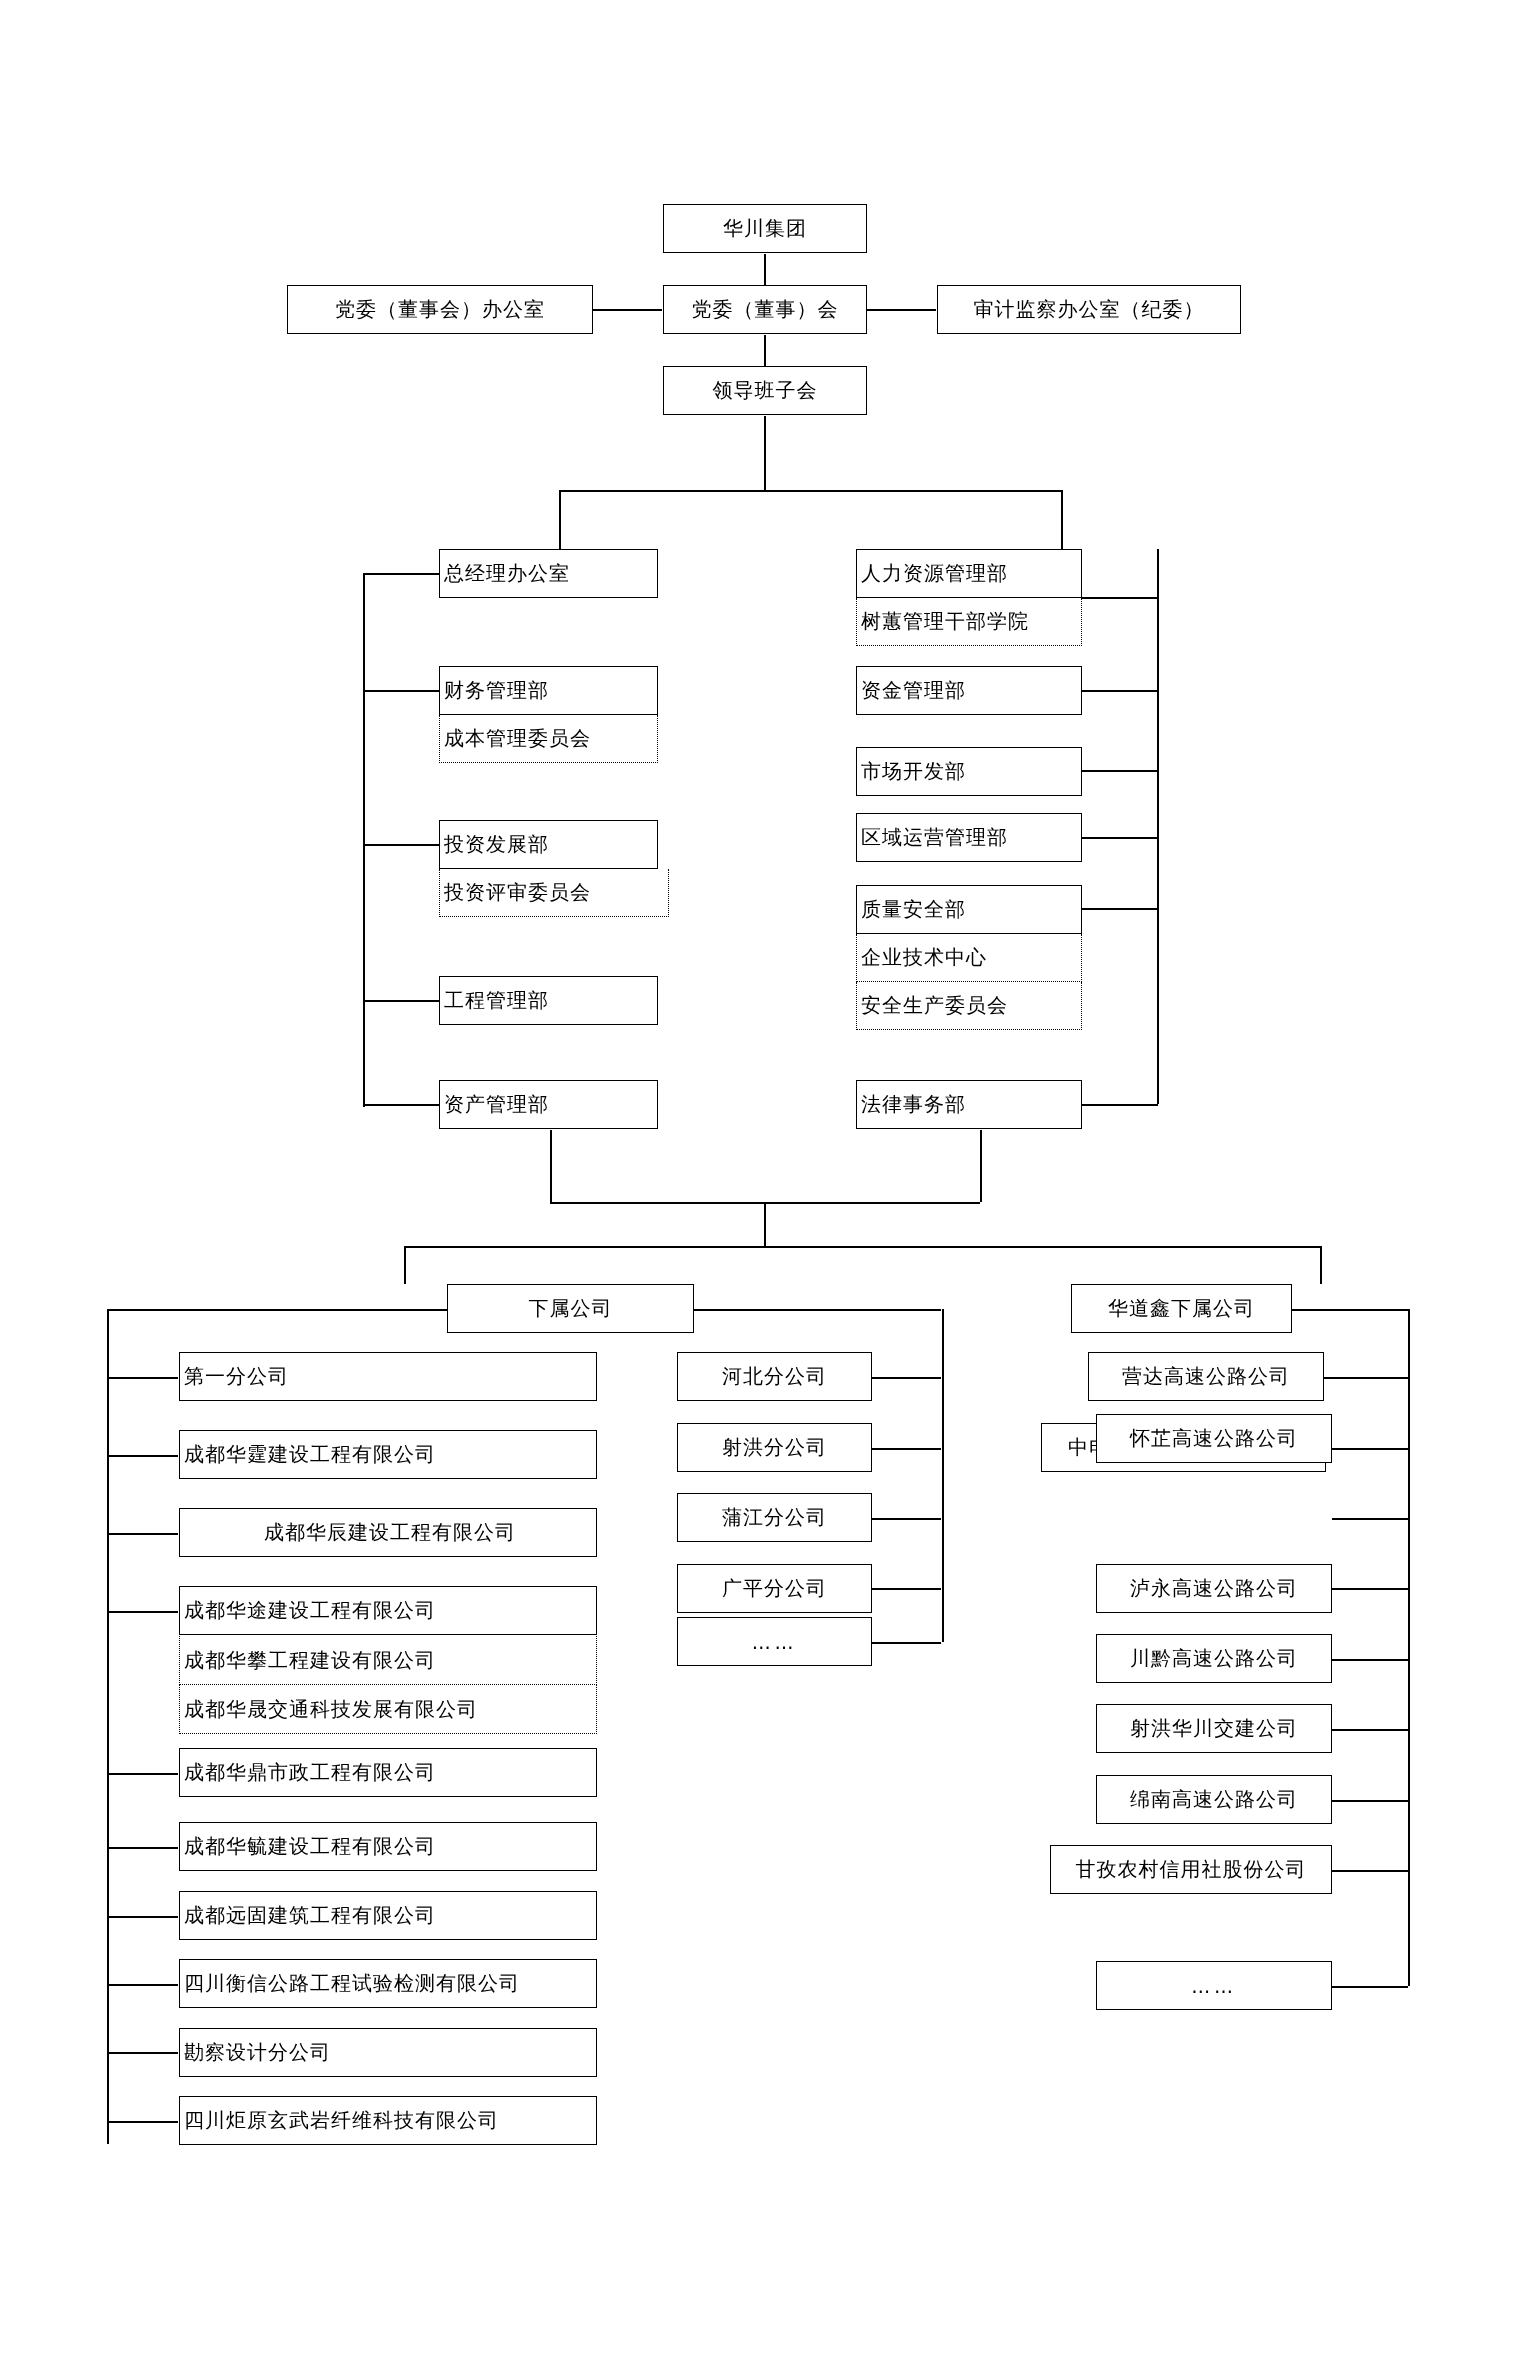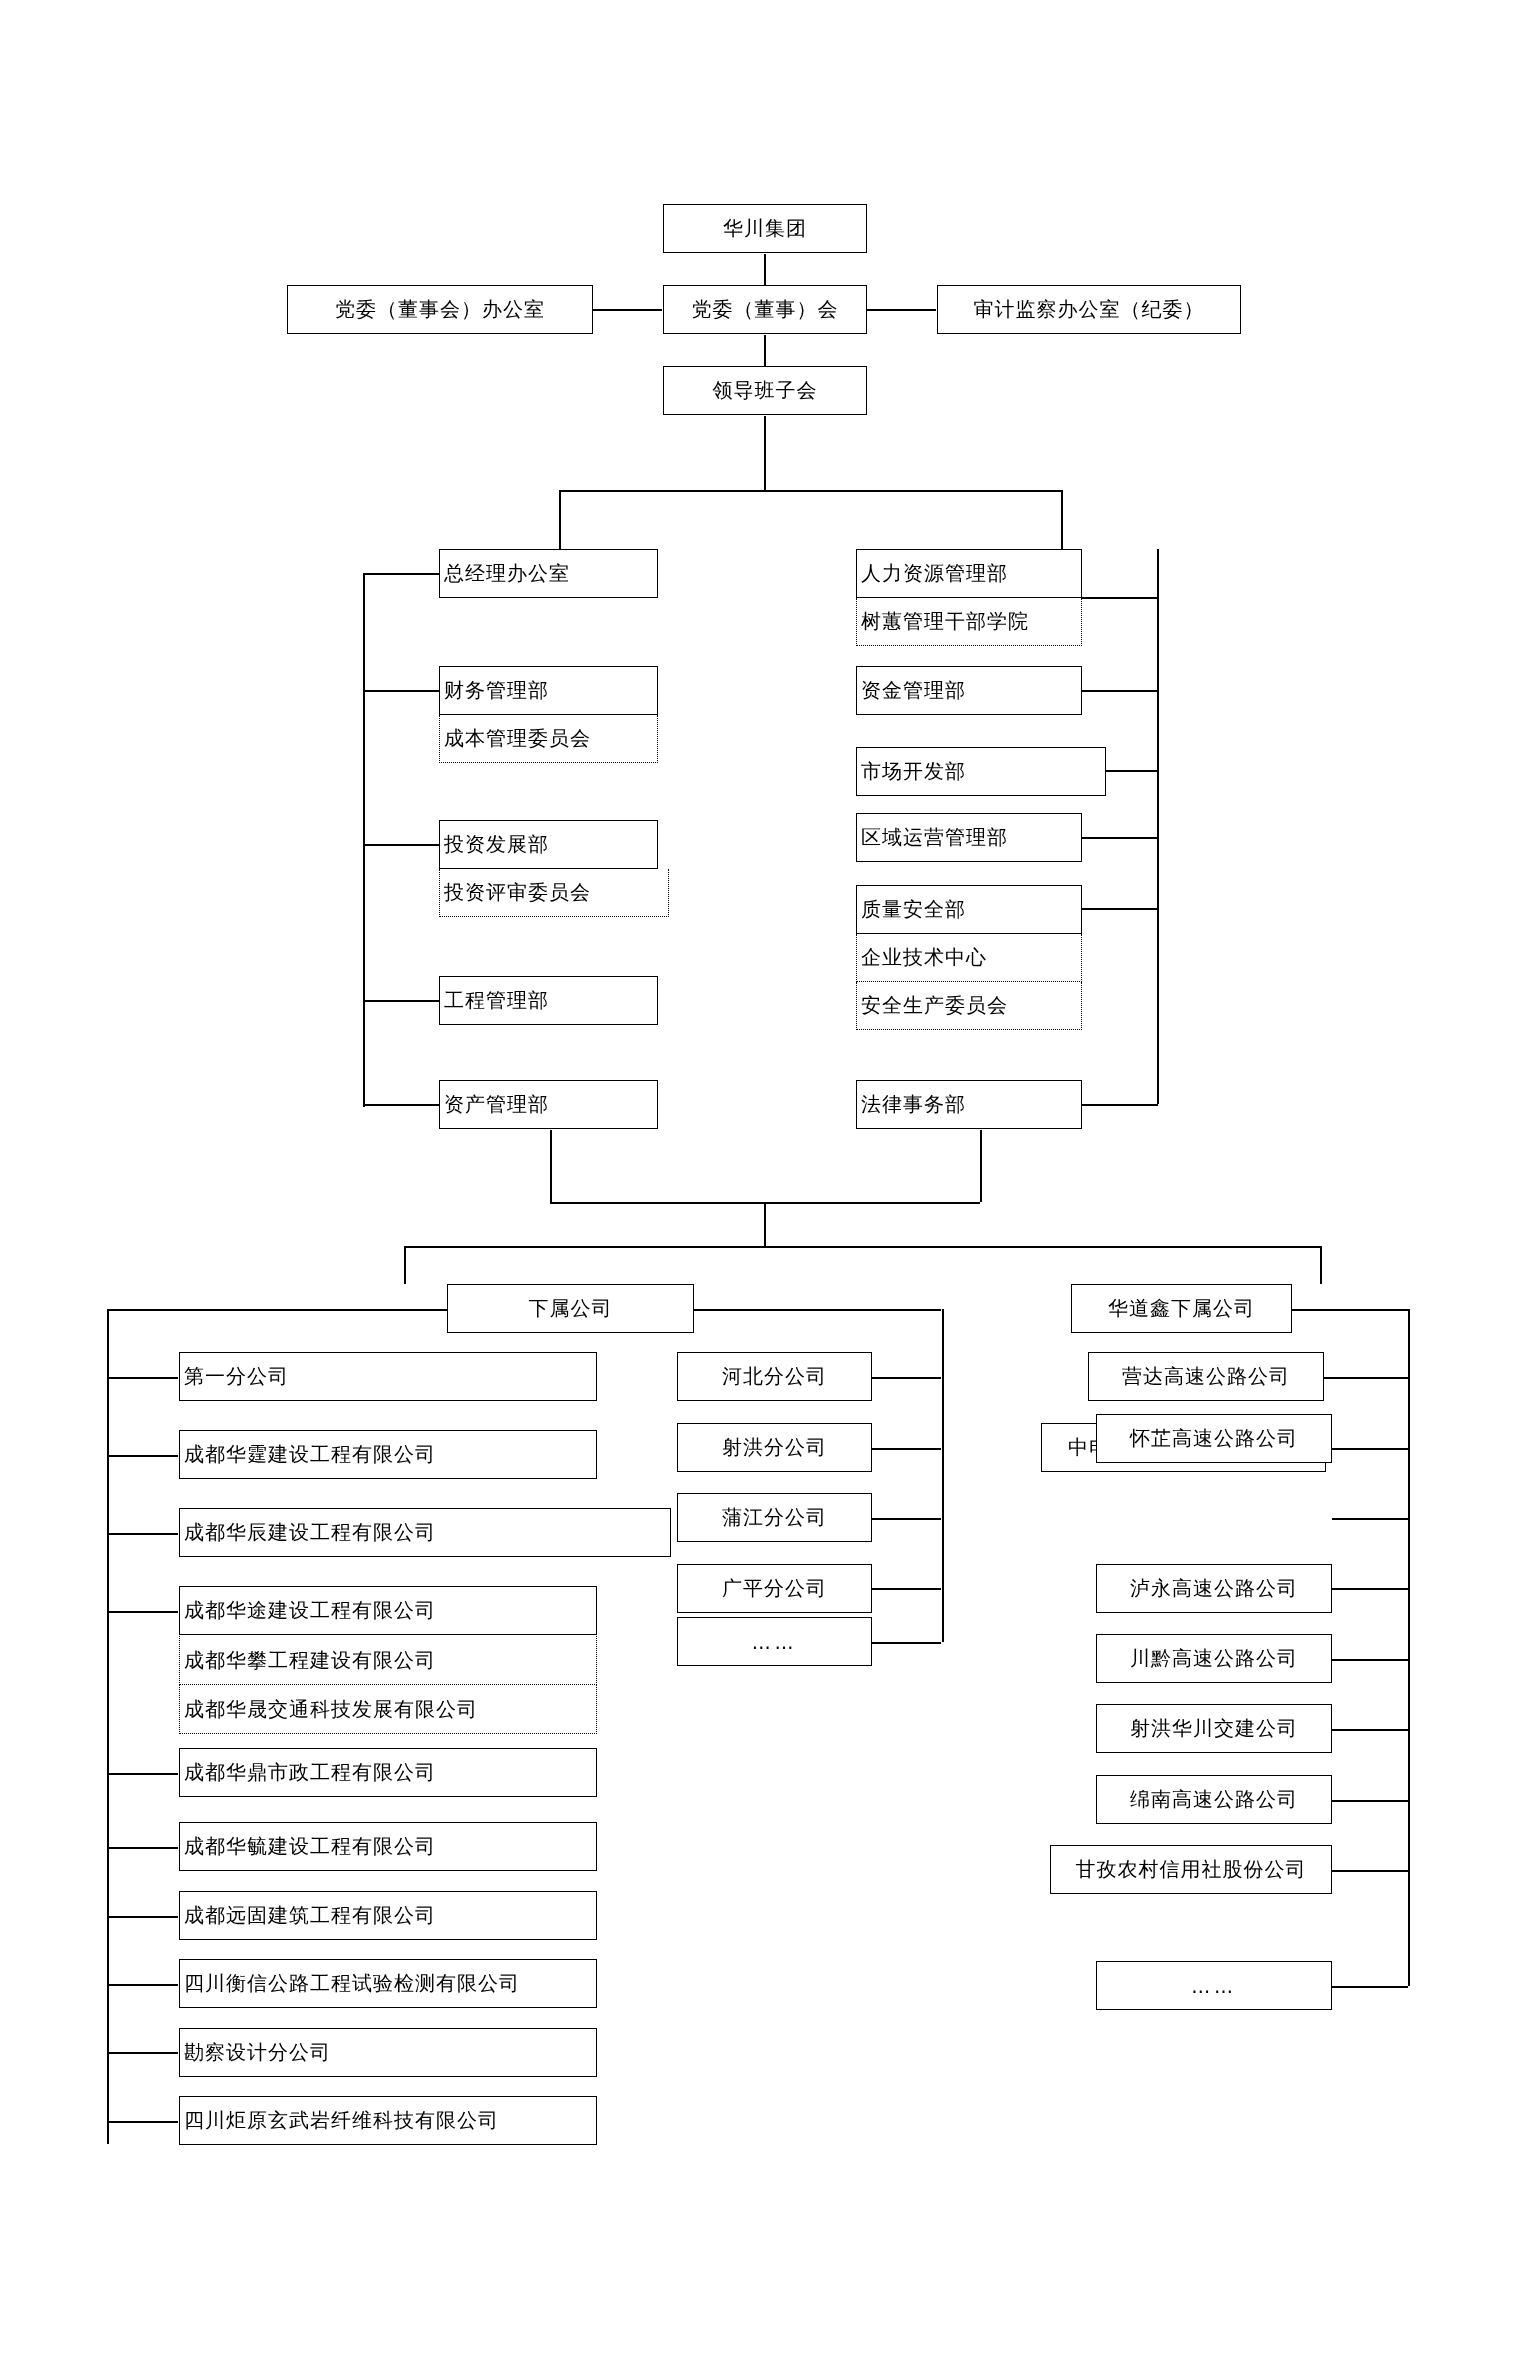--- a/index.html
+++ b/index.html
@@ -107,21 +107,21 @@
   <div class="box left dotted" style="left:856px;top:598px;width:226px;height:48px;">
     <span>树蕙管理干部学院</span>
   </div>
   <div class="line h" style="left:1082px;top:597px;width:76px;"></div>
 
   <div class="box left" style="left:856px;top:666px;width:226px;height:49px;">
     <span>资金管理部</span>
   </div>
   <div class="line h" style="left:1082px;top:690px;width:76px;"></div>
 
-  <div class="box left" style="left:856px;top:747px;width:250px;height:49px;">
+  <div class="box left" style="left:856px;top:747px;width:226px;height:49px;">
     <span>市场开发部</span>
   </div>
   <div class="line h" style="left:1082px;top:770px;width:76px;"></div>
 
   <div class="box left" style="left:856px;top:813px;width:226px;height:49px;">
     <span>区域运营管理部</span>
   </div>
   <div class="line h" style="left:1082px;top:837px;width:76px;"></div>
 
   <div class="box left" style="left:856px;top:885px;width:226px;height:49px;">
@@ -161,21 +161,21 @@
   <div class="box left" style="left:179px;top:1352px;width:418px;height:49px;">
     <span>第一分公司</span>
   </div>
   <div class="line h" style="left:107px;top:1377px;width:71px;"></div>
 
   <div class="box left" style="left:179px;top:1430px;width:418px;height:49px;">
     <span>成都华霆建设工程有限公司</span>
   </div>
   <div class="line h" style="left:107px;top:1455px;width:71px;"></div>
 
-  <div class="box left" style="left:179px;top:1508px;width:492px;height:49px;">
+  <div class="box left" style="left:179px;top:1508px;width:418px;height:49px;justify-content:center;">
     <span>成都华辰建设工程有限公司</span>
   </div>
   <div class="line h" style="left:107px;top:1533px;width:71px;"></div>
 
   <div class="box left" style="left:179px;top:1586px;width:418px;height:49px;">
     <span>成都华途建设工程有限公司</span>
   </div>
   <div class="line h" style="left:107px;top:1611px;width:71px;"></div>
 
   <div class="box left dotted" style="left:179px;top:1636px;width:418px;height:49px;">

